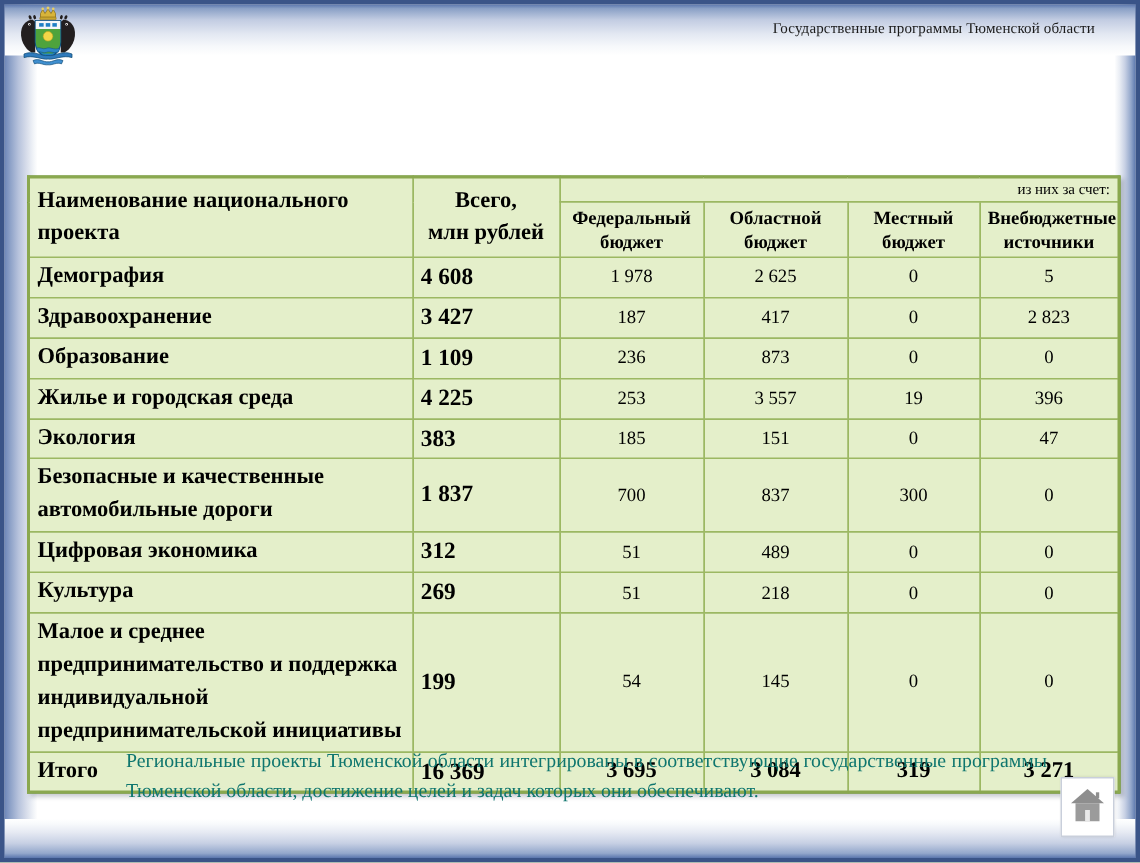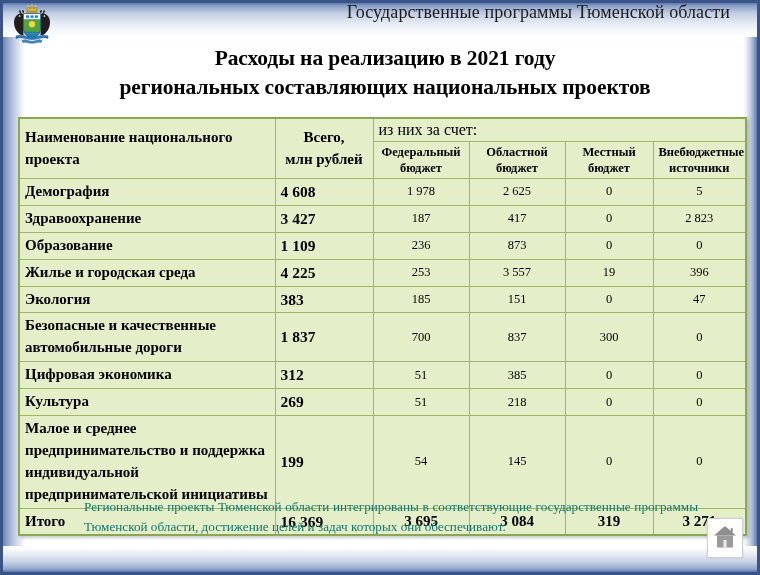--- a/index.html
+++ b/index.html
@@ -76,23 +76,23 @@
     top: 4px;
     width: 48px;
     height: 44px;
     z-index: 10;
   }
   .crest svg { display: block; width: 48px; height: 44px; }
 
   .kicker {
     position: absolute;
     right: 30px;
-    top: 2px;
+    top: 14px;
     font-family: "Liberation Serif", "DejaVu Serif", serif;
-    font-size: 18px;
+    font-size: 10px;
     color: #1b1b1b;
     letter-spacing: 0.1px;
     white-space: nowrap;
     z-index: 10;
   }
 
   .title {
     position: absolute;
     left: 40px;
     right: 30px;
@@ -146,22 +146,22 @@
     line-height: 1.42;
   }
   th.h-total {
     text-align: center;
     font-size: 15px;
     font-weight: bold;
     line-height: 1.42;
   }
   th.h-total .sub { font-weight: bold; }
   th.h-span {
-    text-align: left;
-    font-size: 16px;
+    text-align: right;
+    font-size: 10px;
     font-weight: normal;
     padding: 3px 2px;
   }
   th.h-col {
     text-align: center;
     font-size: 12.5px;
     font-weight: bold;
     line-height: 1.28;
     padding: 3px 2px;
     margin-top: 48px;
@@ -280,24 +280,20 @@
 
       <path d="M8 32 C14 29.4 20 33.6 24 33 C28 33.6 34 29.4 40 32
                L40 34.4 C34 32.4 28 36 24 35.4 C20 36 14 32.4 8 34.4 Z" fill="#2f7bbd" stroke="#134e77" stroke-width="0.5"></path>
       <path d="M14 36.4 C18 34.4 21 37.6 24 37.2 C27 37.6 30 34.4 34 36.4
                L33 38.6 C30 37.2 27 39.6 24 39.2 C21 39.6 18 37.2 15 38.6 Z" fill="#3f8fd0" stroke="#134e77" stroke-width="0.45"></path>
     </svg>
   </div>
 
   <div class="kicker">Государственные программы Тюменской области</div>
 
-  <div class="title">
-    <span class="l1">Расходы на реализацию в 2021 году</span>
-    <span class="l2">региональных составляющих национальных проектов</span>
-  </div>
 
   <div class="table-wrap">
     <table class="budget">
       <colgroup>
         <col style="width:256px">
         <col style="width:98px">
         <col style="width:96px">
         <col style="width:96px">
         <col style="width:88px">
         <col style="width:93px">
@@ -376,21 +372,21 @@
           <td class="c-total">1 837</td>
           <td class="c-num">700</td>
           <td class="c-num">837</td>
           <td class="c-num">300</td>
           <td class="c-num">0</td>
         </tr>
         <tr>
           <td class="c-name">Цифровая экономика</td>
           <td class="c-total">312</td>
           <td class="c-num">51</td>
-          <td class="c-num">385</td>
+          <td class="c-num">489</td>
           <td class="c-num">0</td>
           <td class="c-num">0</td>
         </tr>
         <tr>
           <td class="c-name">Культура</td>
           <td class="c-total">269</td>
           <td class="c-num">51</td>
           <td class="c-num">218</td>
           <td class="c-num">0</td>
           <td class="c-num">0</td>

